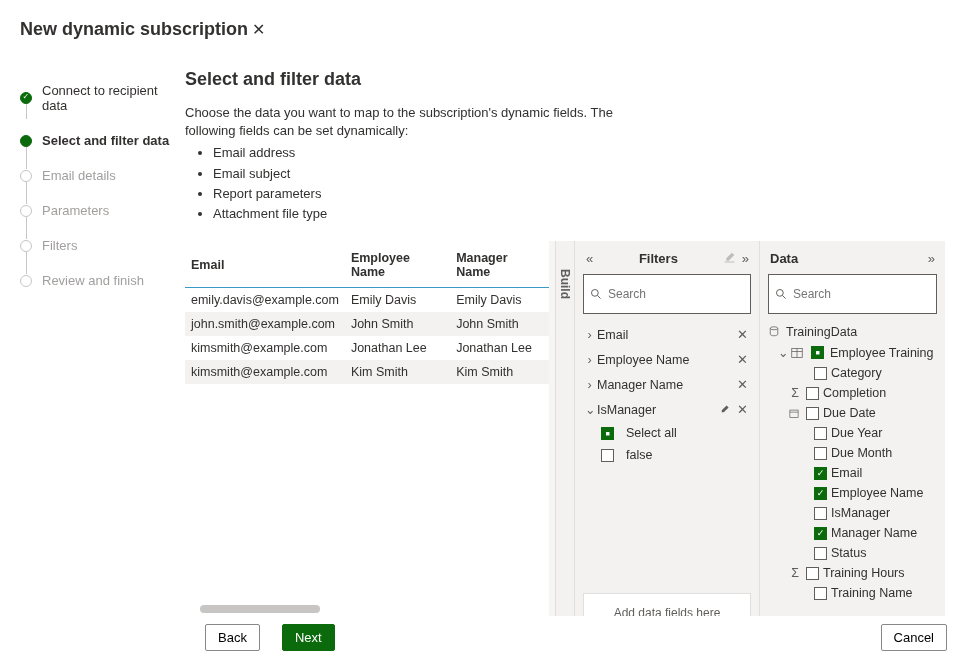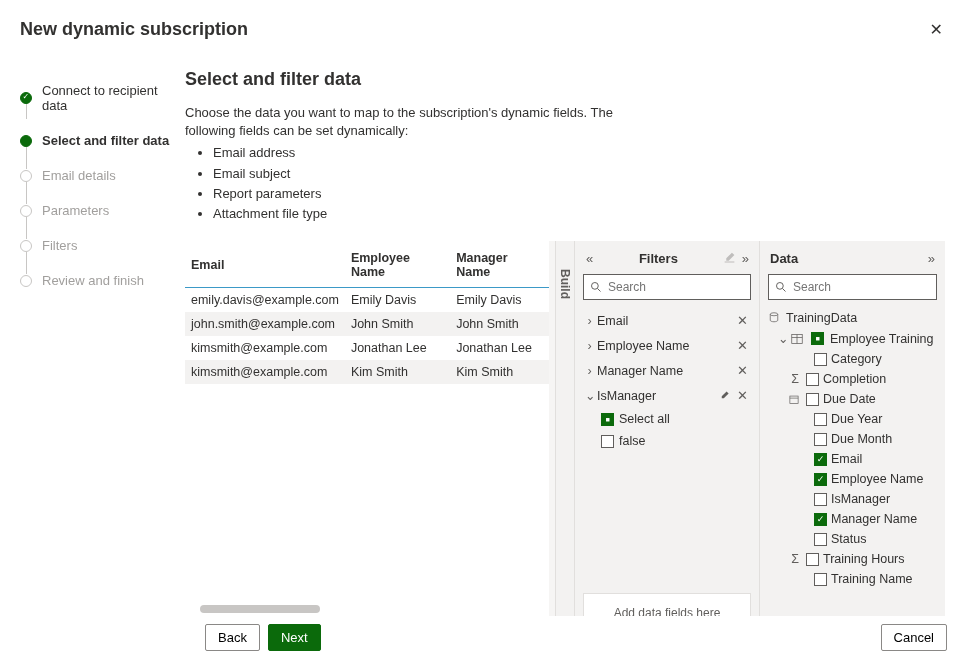--- a/index.html
+++ b/index.html
@@ -10,21 +10,20 @@
     color: #323130;
     background: #fff;
     width: 967px;
     height: 665px;
     overflow: hidden;
     position: relative;
   }
   .header {
     padding: 16px 20px;
     display: flex;
-    justify-content: space-between;
     align-items: center;
   }
   .header h1 {
     font-size: 18px;
     font-weight: 600;
     margin: 0;
   }
   .close-x {
     font-size: 16px;
     cursor: pointer;
@@ -161,21 +160,21 @@
   }
   .pane-header .title { font-weight: 600; font-size: 13px; }
   .pane-header .icons { display: flex; gap: 6px; color: #605e5c; }
   .pane-header .faded { opacity: .35; }
 
   .search-box {
     display: flex;
     align-items: center;
     background: #fff;
     border: 1px solid #605e5c;
-    height: 26px;
+    height: 40px;
     padding: 0 6px;
     margin: 2px 0 8px;
   }
   .search-box svg { flex-shrink: 0; }
   .search-box input {
     border: none;
     outline: none;
     flex: 1;
     font-size: 12px;
     margin-left: 4px;
@@ -190,21 +189,21 @@
     font-size: 12.5px;
   }
   .filter-row .left { display: flex; align-items: center; gap: 3px; }
   .chev { width: 9px; display:inline-block; text-align:center; color:#605e5c; }
   .x-btn { color: #605e5c; font-size: 13px; cursor: pointer; padding: 0 1px; }
   .mini-icons { display:flex; gap:6px; align-items:center; }
 
   .check-row {
     display: flex;
     align-items: center;
-    gap: 5px;
+    gap: 12px;
     padding: 4px 2px 4px 18px;
     font-size: 12.5px;
   }
   .cb {
     width: 13px; height: 13px;
     border: 1px solid #605e5c;
     background: #fff;
     display: inline-flex;
     align-items: center;
     justify-content: center;
@@ -254,20 +253,21 @@
     background: #fff;
     padding: 5px 12px;
     font-size: 13px;
     border-radius: 2px;
     cursor: pointer;
   }
   .btn.primary {
     background: #0b6a0b;
     border-color: #0b6a0b;
     color: #fff;
+    margin-left: 14px;
   }
   svg { display: block; }
   .hscroll-track {
     position: absolute; left: 200px; width: 350px; bottom: 50px; height: 10px;
     background: transparent;
   }
   .hscroll-thumb {
     height: 8px; width: 120px; background: #c8c6c4; border-radius: 4px;
   }
 </style>

